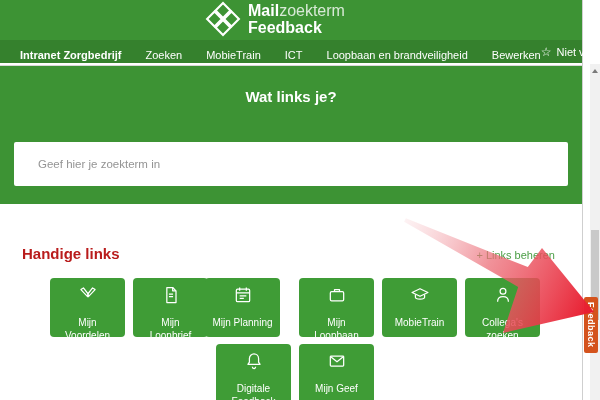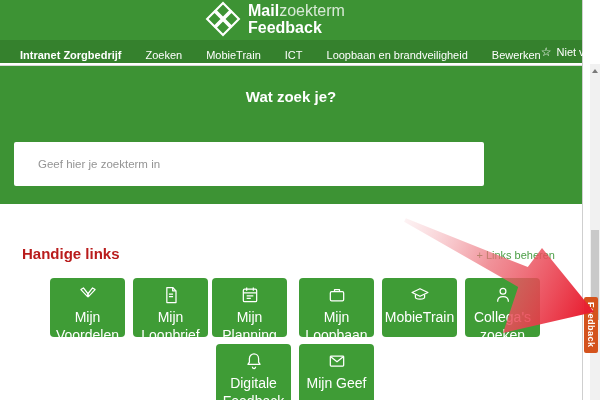--- a/index.html
+++ b/index.html
@@ -25,31 +25,31 @@
   .nav-item.active { font-weight: bold; }
   .nav-right { display: flex; gap: 18px; align-items: center; }
   .nav-util { display: flex; gap: 5px; align-items: center; cursor: pointer; white-space: nowrap; }
   .star-glyph { font-size: 12px; line-height: 1; }
 
   .nav-divider { position: absolute; left: 0; top: 63px; width: 100%; height: 3px; background: #fff; border-bottom: 1px solid #d9d9d9; }
 
   
   .hero { position: absolute; left: 0; top: 66px; width: 100%; height: 138px; background: #3d9334; }
   .hero-title { position: absolute; top: 22px; width: 100%; text-align: center; color: #fff; font-size: 15px; font-weight: bold; }
-  .search-input { position: absolute; left: 14px; top: 76px; width: 470px; height: 44px; border: none; border-radius: 2px; background: #fff; padding: 0 12px 0 24px; font-size: 11.5px; color: #444; font-family: "Liberation Sans", sans-serif; outline: none; }
+  .search-input { position: absolute; left: 14px; top: 76px; width: 554px; height: 44px; border: none; border-radius: 2px; background: #fff; padding: 0 12px 0 24px; font-size: 11.5px; color: #444; font-family: "Liberation Sans", sans-serif; outline: none; }
   .search-input::placeholder { color: #949494; }
 
   
   .section-title { position: absolute; left: 22px; top: 245px; font-size: 15px; font-weight: bold; color: #b91c1c; }
   .manage-link { position: absolute; right: 27px; top: 249px; font-size: 11px; color: #4b9e46; cursor: pointer; }
 
   
   .tile { position: absolute; width: 75px; height: 59px; background: #3f9c36; border-radius: 4px; color: #fff; display: flex; flex-direction: column; align-items: center; padding-top: 7px; cursor: pointer; }
   .tile-icon { width: 20px; height: 20px; flex: none; }
-  .tile-label { font-size: 14px; line-height: 1.25; text-align: center; margin-top: 4px; white-space: pre-line; }
+  .tile-label { font-size: 10px; line-height: 1.25; text-align: center; margin-top: 12px; white-space: pre-line; }
 
   
   .gutter { position: absolute; left: 584px; top: 0; width: 16px; height: 400px; background: #fff; }
   .scrollbar { position: absolute; left: 590px; top: 64px; width: 10px; height: 336px; background: #f1f1f1; }
   .scroll-up { position: absolute; left: 0; top: 0; width: 10px; height: 14px; display: flex; align-items: center; justify-content: center; cursor: pointer; }
   .scroll-up-tri { width: 0; height: 0; border-left: 3px solid transparent; border-right: 3px solid transparent; border-bottom: 4px solid #7a7a7a; }
   .scroll-thumb { position: absolute; left: 1px; top: 166px; width: 8px; height: 90px; background: #c9c9c9; cursor: pointer; }
 
   
   .feedback-btn { position: absolute; left: 584px; top: 297px; width: 14px; height: 56px; background: #d4531d; border-radius: 2px; z-index: 5; cursor: pointer; display: flex; align-items: center; justify-content: center; }
@@ -91,21 +91,21 @@
       <span class="nav-util">
         <span class="star-glyph">☆</span>
         <span>Niet volgend</span>
       </span>
 
     </div>
   </div>
   <div class="nav-divider"></div>
 
   <div class="hero">
-    <div class="hero-title">Wat zoek je?</div>
+    <div class="hero-title">Wat links je?</div>
     <input class="search-input" type="text" placeholder="Geef hier je zoekterm in" style="">
   </div>
 
   <div class="section-title">Handige links</div>
   <div class="manage-link">+ Links beheren</div>
 
   <div class="tile" style="left:50px; top:278px;">
     <svg class="tile-icon" viewBox="0 0 24 24" fill="none" stroke="#ffffff" stroke-width="1.5" stroke-linejoin="round">
       <path d="M11.5 14 L3.5 5.5 L6.5 3.5 L12 10.5 Z"></path>
       <path d="M12.5 14 L20.5 5.5 L17.5 3.5 L12 10.5 Z"></path>
@@ -117,21 +117,21 @@
   <div class="tile" style="left:133px; top:278px;">
     <svg class="tile-icon" viewBox="0 0 24 24" fill="none" stroke="#ffffff" stroke-width="1.5" stroke-linejoin="round">
       <path d="M7 3 h7 l4 4 v14 h-11 z"></path>
       <path d="M14 3 v4 h4"></path>
       <path d="M9.5 11 h5 M9.5 14 h5"></path>
     </svg>
     <div class="tile-label">Mijn
 Loonbrief</div>
   </div>
 
-  <div class="tile" style="left:212px; top:278px;">
+  <div class="tile" style="left:205px; top:278px;">
     <svg class="tile-icon" viewBox="0 0 24 24" fill="none" stroke="#ffffff" stroke-width="1.5" stroke-linejoin="round">
       <rect x="4" y="5" width="16" height="15" rx="1.5"></rect>
       <path d="M8 3 v4 M16 3 v4 M4 9.5 h16"></path>
       <path d="M8 13 h8 M8 16 h5"></path>
     </svg>
     <div class="tile-label">Mijn Planning</div>
   </div>
 
   <div class="tile" style="left:299px; top:278px;">
     <svg class="tile-icon" viewBox="0 0 24 24" fill="none" stroke="#ffffff" stroke-width="1.5" stroke-linejoin="round">

